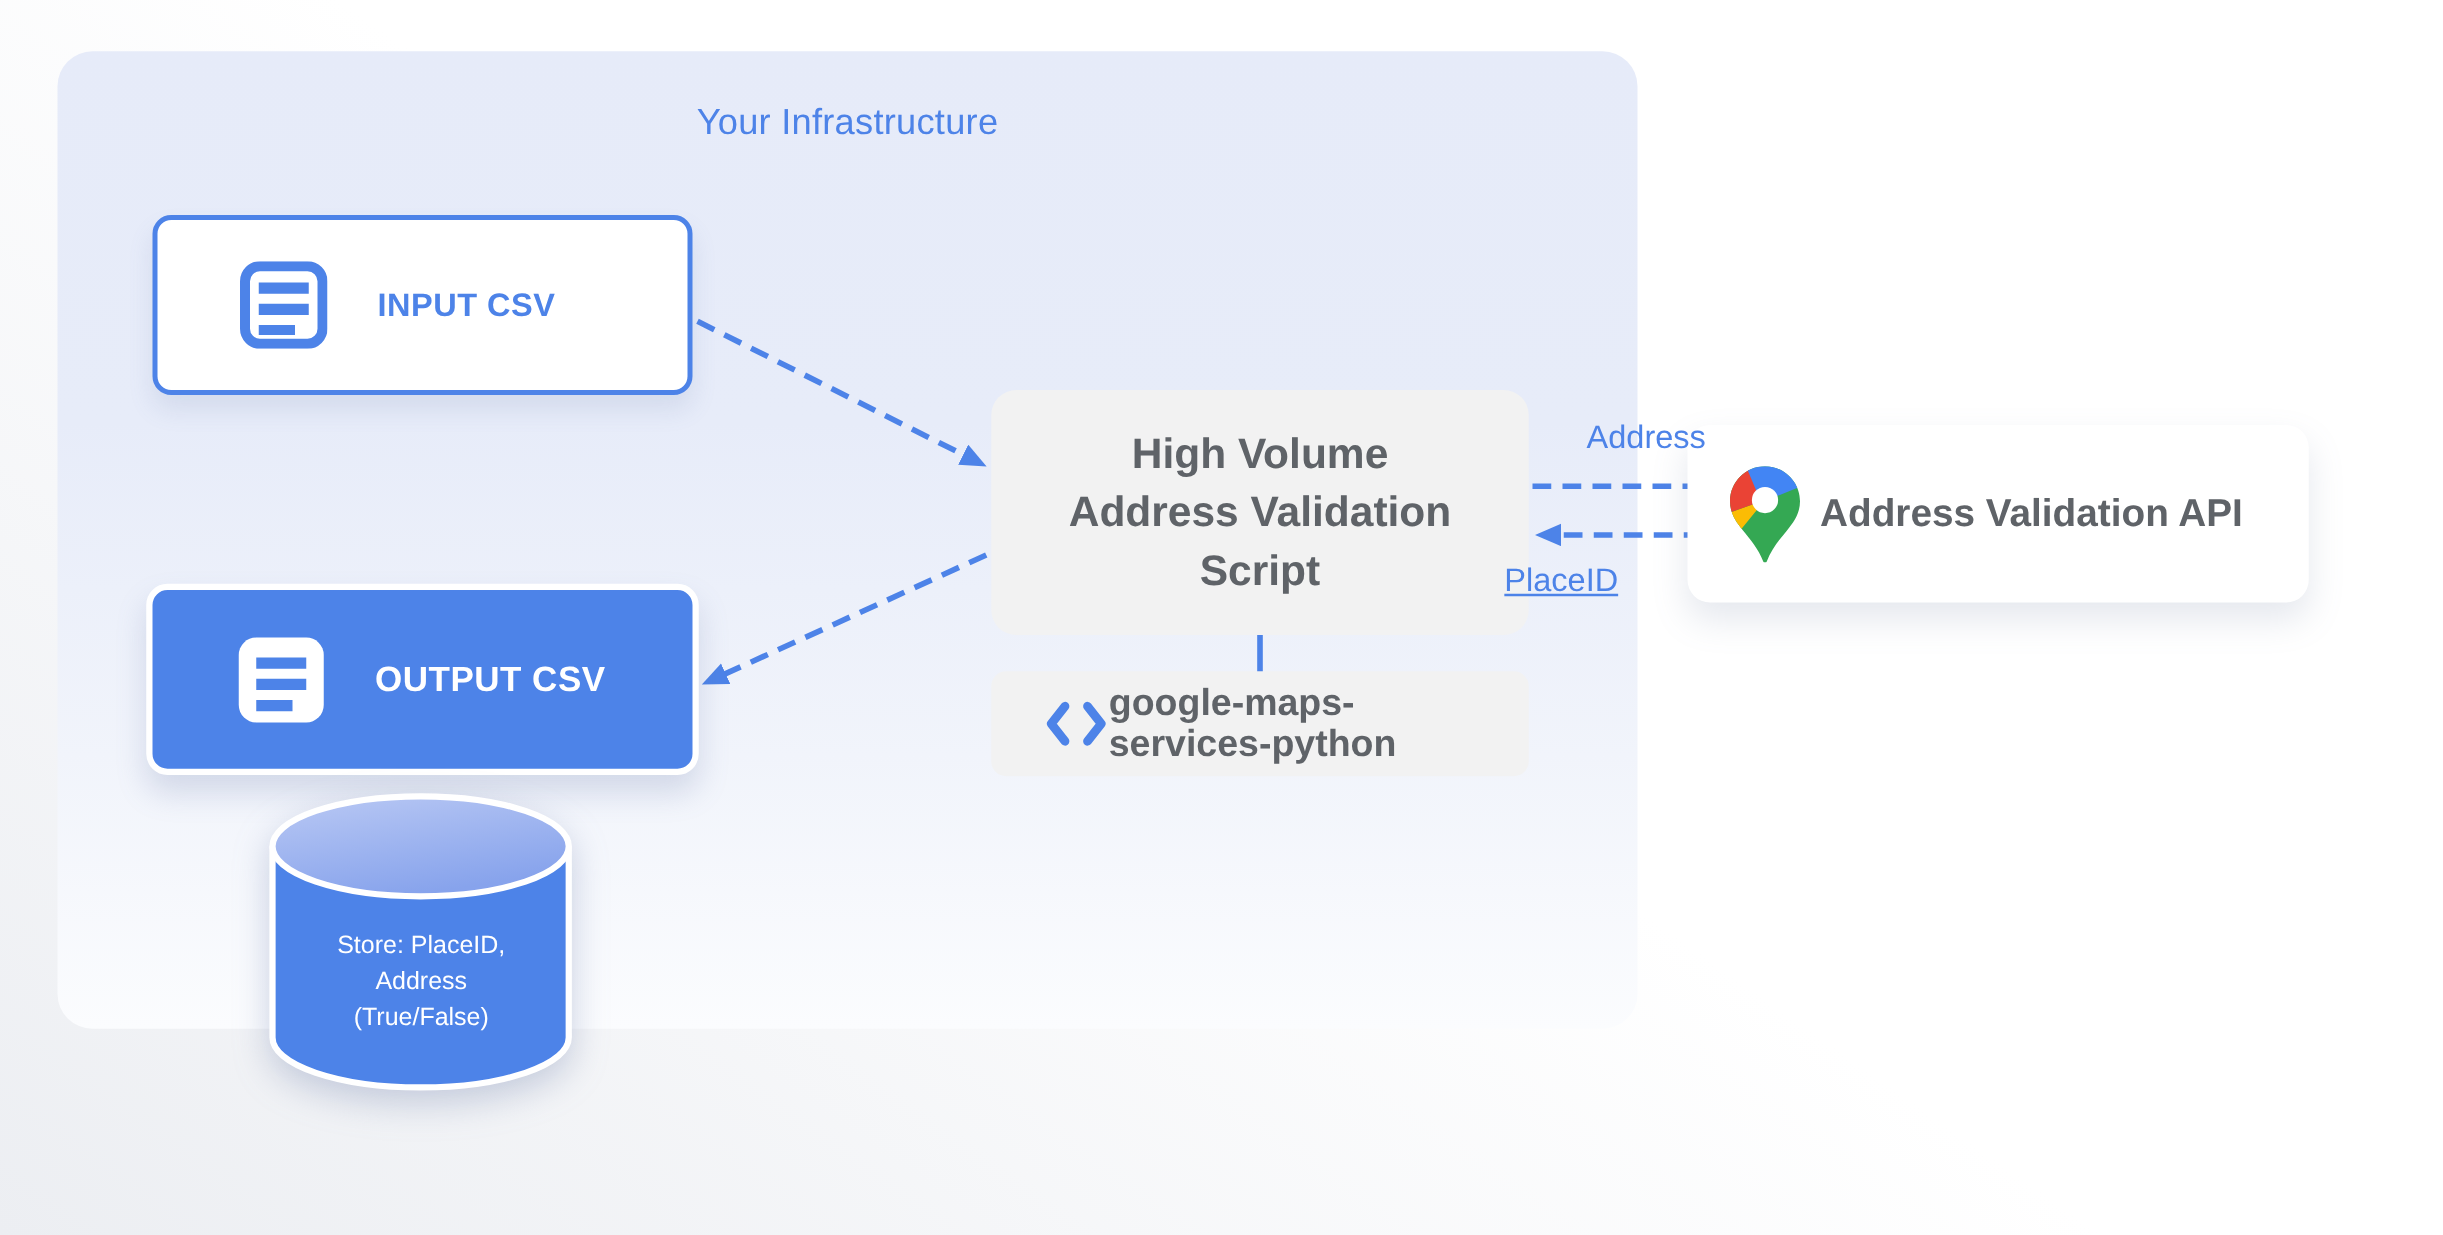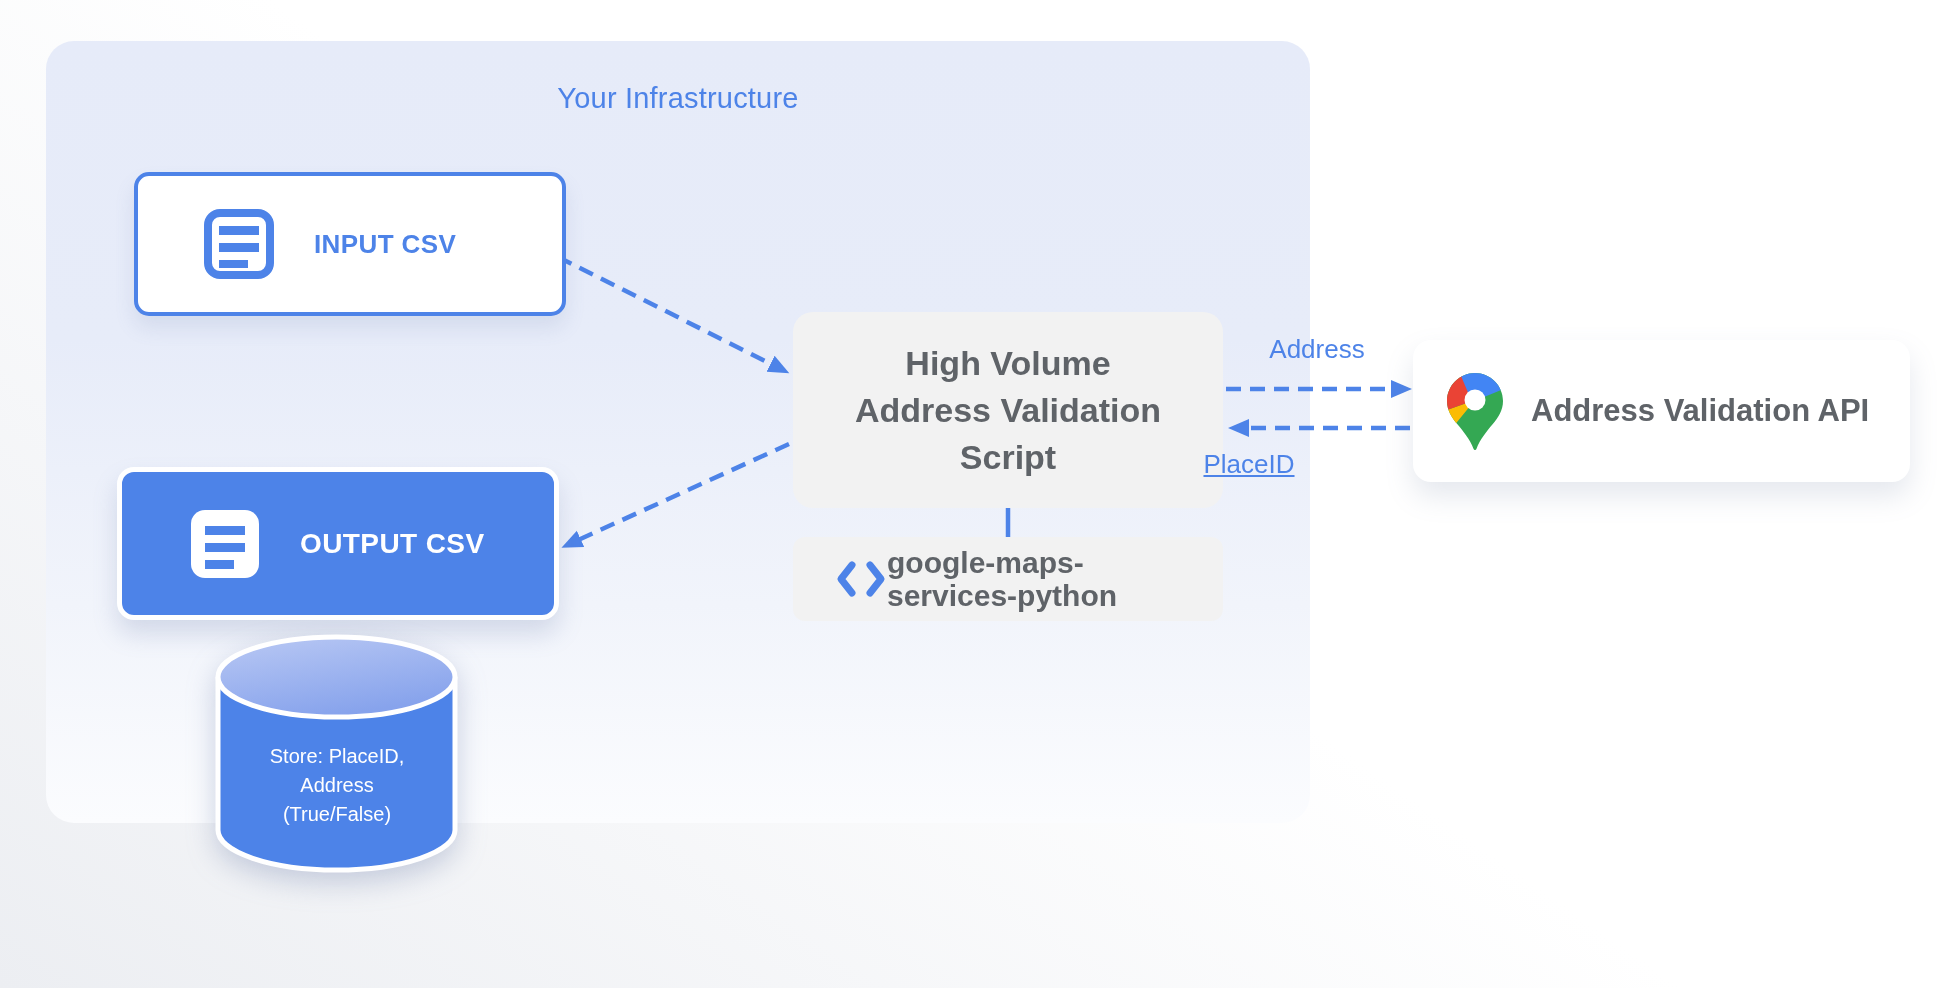--- a/index.html
+++ b/index.html
@@ -28,21 +28,20 @@
   .dashed{stroke-dasharray:15 9;}
   .arrowhead{fill:var(--accent,#4d83e8);}
   .node{
     position:absolute;display:flex;align-items:center;
   }
   .input-box{
     left:122px;top:172px;width:432px;height:144px;background:#fff;
     border:4px solid var(--accent,#4d83e8);border-radius:15px;
     padding-left:66px;gap:40px;
     box-shadow:0 12px 20px rgba(100,120,170,.14);
-    margin-left:12px;
   }
   .input-box .label{font-size:26px;font-weight:bold;color:var(--accent,#4d83e8);letter-spacing:.4px;}
   .output-box{
     left:117px;top:467px;width:442px;height:153px;background:var(--accent,#4d83e8);
     border:5px solid #fff;border-radius:17px;
     padding-left:68px;gap:40px;
     box-shadow:0 14px 24px rgba(100,120,170,.22);
   }
   .output-box .label{font-size:28px;font-weight:bold;color:#fff;letter-spacing:.4px;}
   .cyl{position:absolute;left:212px;top:630px;filter:drop-shadow(0 10px 14px rgba(90,110,160,.30));}
@@ -54,22 +53,22 @@
     position:absolute;left:793px;top:312px;width:430px;height:196px;background:var(--gray,#f2f2f2);
     border-radius:20px;display:flex;flex-direction:column;justify-content:center;align-items:center;
     font-size:34px;font-weight:bold;color:var(--dark,#5f6368);line-height:47px;text-align:right;
   }
   .lib-box{
     position:absolute;left:793px;top:537px;width:430px;height:84px;background:var(--gray,#f2f2f2);
     border-radius:12px;display:flex;align-items:center;padding-left:42px;
   }
   .lib-text{font-size:30px;font-weight:bold;color:var(--dark,#5f6368);line-height:33px;}
   .api-box{
-    position:absolute;left:1413px;top:340px;width:497px;height:142px;background:#fff;
-    border-radius:18px;display:flex;align-items:center;padding-left:33px;gap:27px;
+    position:absolute;left:1350px;top:340px;width:497px;height:142px;background:#fff;
+    border-radius:18px;display:flex;align-items:center;padding-left:33px;gap:15px;
     box-shadow:0 14px 28px rgba(110,125,160,.18);
   }
   .api-box .label{font-size:31px;font-weight:bold;color:var(--dark,#5f6368);}
   .edge-label{
     position:absolute;width:160px;text-align:center;
     font-size:26px;color:var(--accent,#4d83e8);
   }
   .loc{left:1237px;top:334px;}
   .pid{left:1169px;top:449px;text-decoration:underline;}
   .icon{display:flex;align-items:center;justify-content:center;}

